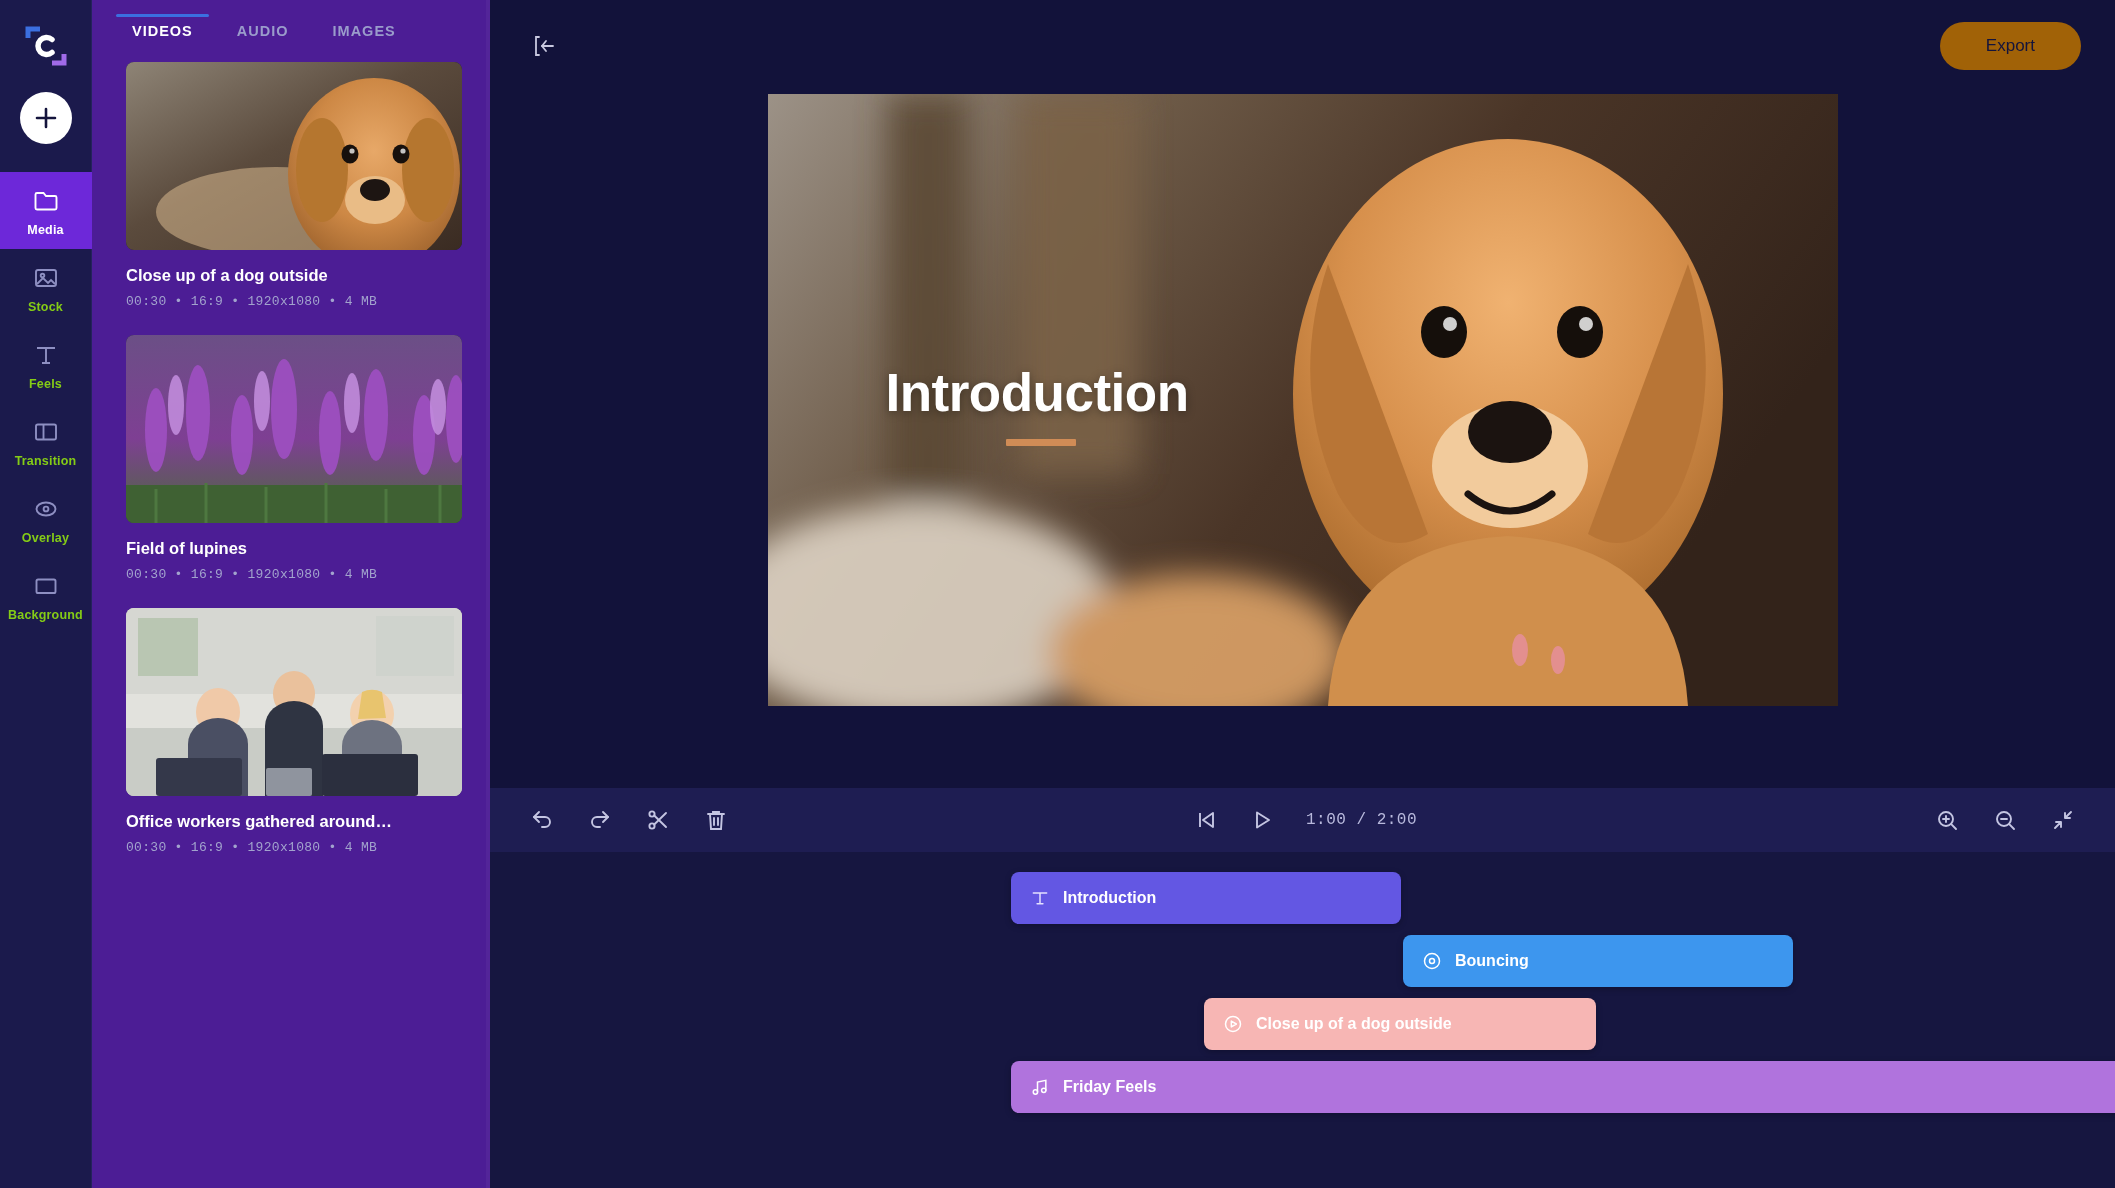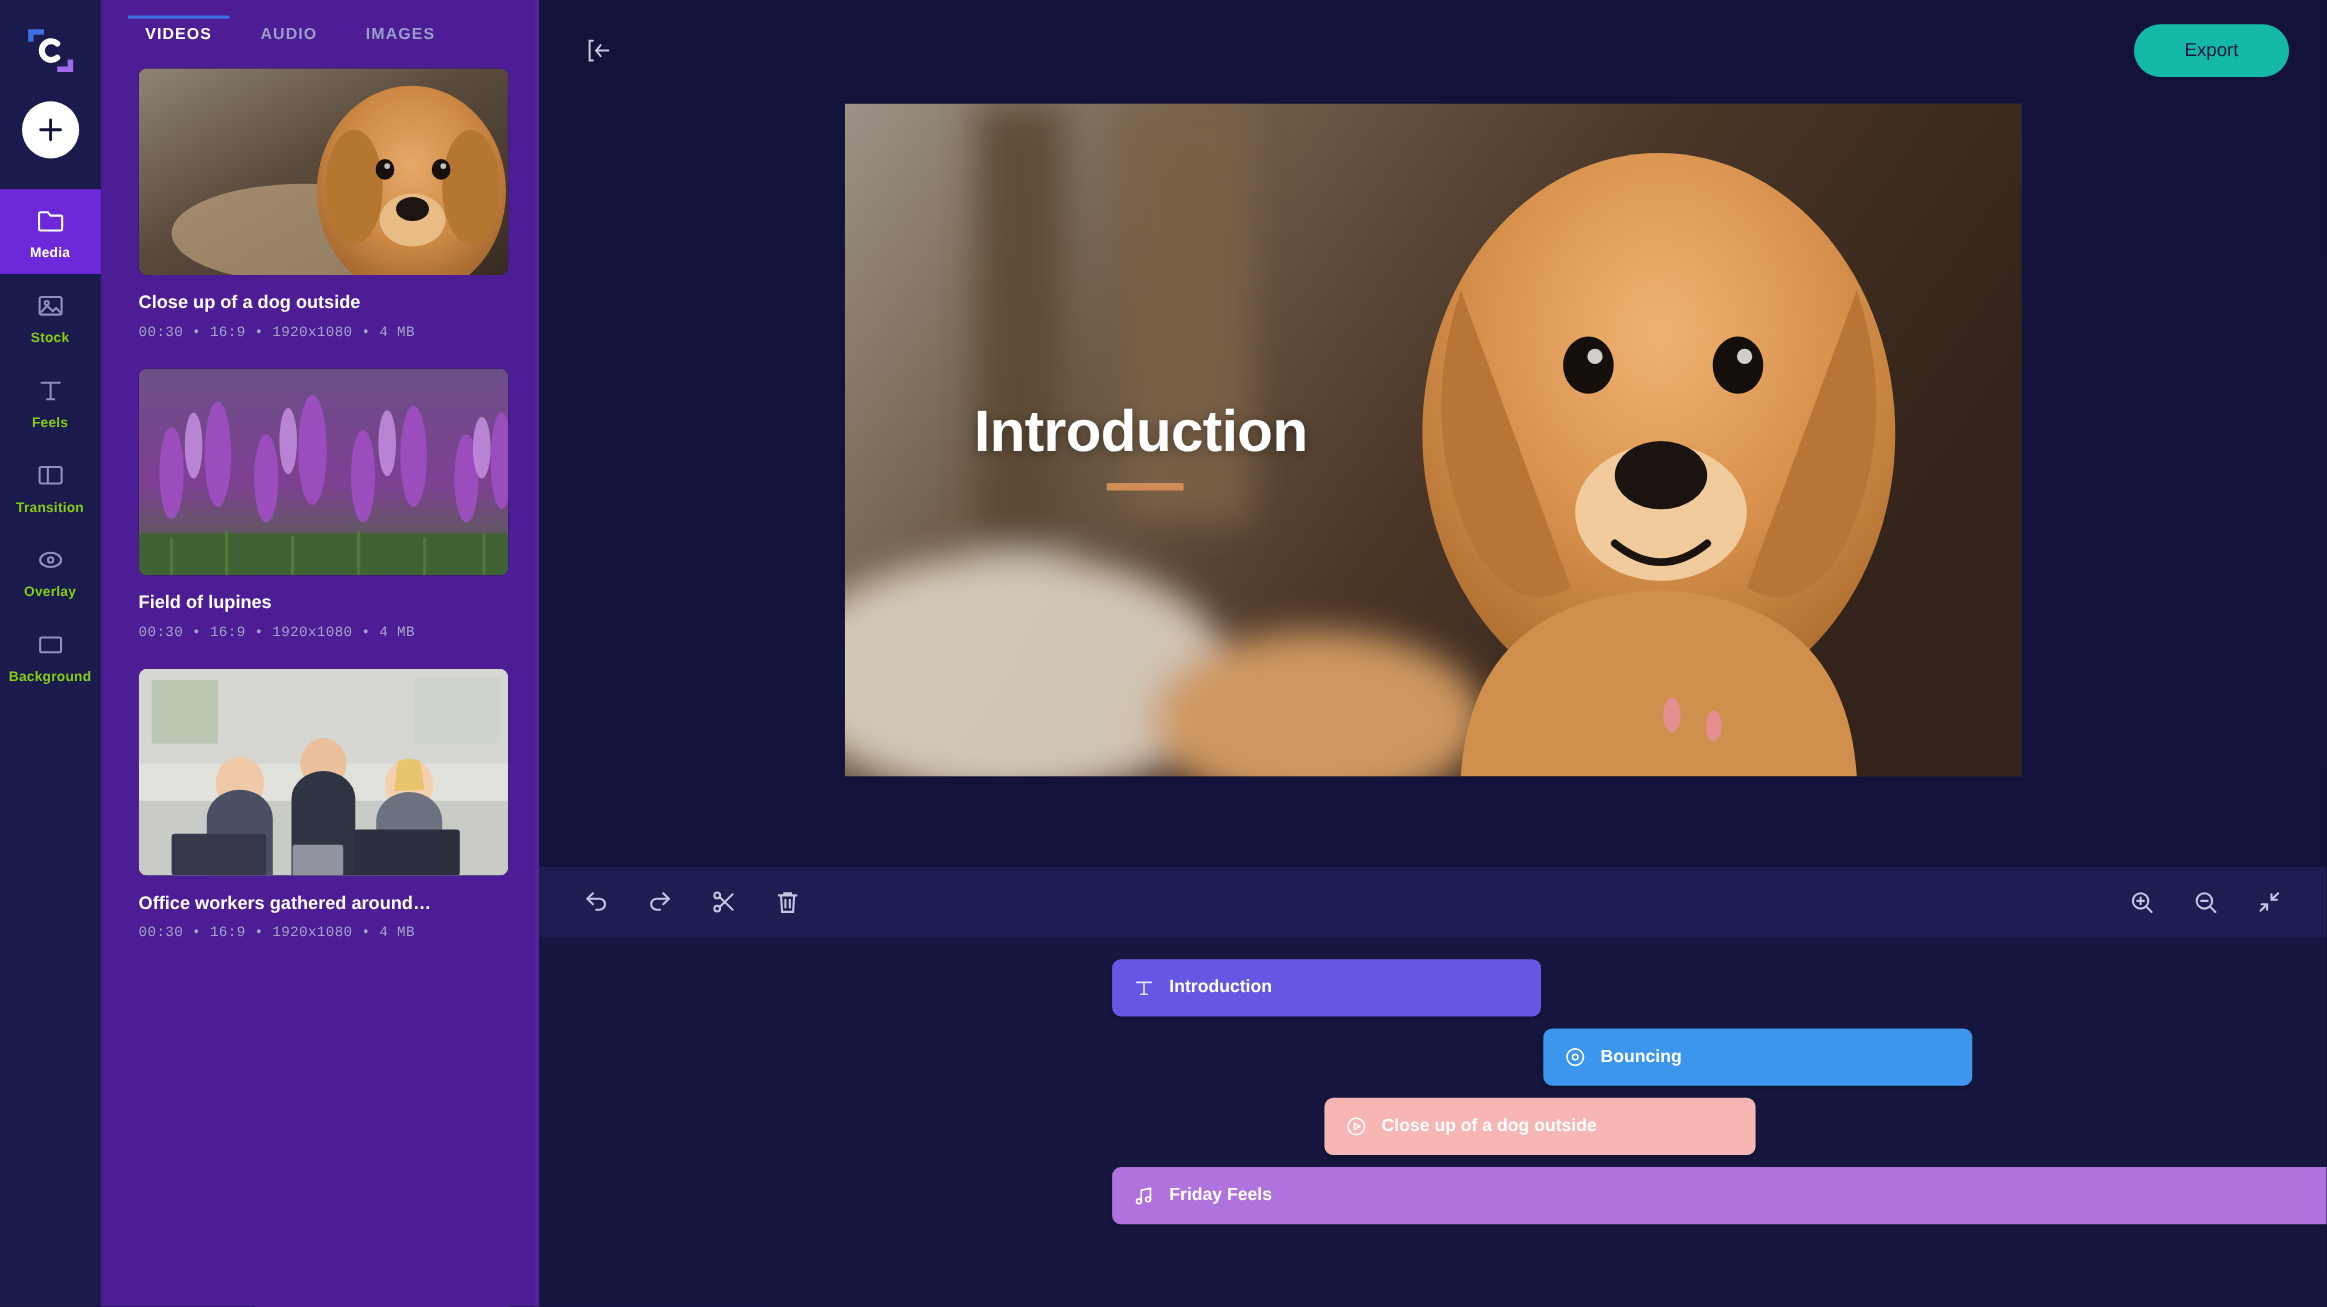--- a/index.html
+++ b/index.html
@@ -83,21 +83,21 @@
     height: 92px; flex: 0 0 92px; display: flex; align-items: center;
     padding: 0 34px; position: relative;
   }
   .collapse-btn { width: 40px; height: 40px; display:flex; align-items:center; justify-content:center; cursor:pointer; }
   .proj-title {
     position: absolute; left: 0; right: 0; text-align: center;
     font-size: 19px; color: #ececf6; font-weight: 400; pointer-events: none;
   }
   .export-btn {
     margin-left: auto; z-index: 2;
-    background: #14b8a6; color: #14143c;
+    background: #a16207; color: #14143c;
     font-size: 17px; font-weight: 500;
     border-radius: 26px; padding: 14px 46px; cursor: pointer;
     border: none;
   }
 
   
   .preview-wrap {
     flex: 1; position: relative; display: flex; align-items: flex-start; justify-content: center;
     padding-top: 2px;
   }
@@ -432,20 +432,38 @@
                 <path d="M8.2 7.5L20 19M8.2 16.5L20 5"></path>
               </svg>
           </div>
           <div class="tl-btn">
             <svg width="24" height="24" viewBox="0 0 24 24" fill="none" stroke="#c4c5e2" stroke-width="1.9" stroke-linecap="round">
                 <path d="M4 6h16M9 6V4h6v2M6 6l1 15h10l1-15M10 10v7M14 10v7"></path>
               </svg>
           </div>
         </div>
 
+        <div class="transport">
+          <div class="tl-btn">
+            <svg width="24" height="24" viewBox="0 0 24 24" fill="none" stroke="#c4c5e2" stroke-width="1.9" stroke-linejoin="round">
+                <path d="M6 5v14"></path>
+                <path d="M19 5L9 12l10 7z"></path>
+              </svg>
+          </div>
+          <div class="tl-btn">
+            <svg width="24" height="24" viewBox="0 0 24 24" fill="none" stroke="#c4c5e2" stroke-width="1.9" stroke-linejoin="round">
+                <path d="M7 4.5l12 7.5-12 7.5z"></path>
+              </svg>
+          </div>
+          <div class="time-readout">
+            <span>1:00</span>
+            <span>/</span>
+            <span>2:00</span>
+          </div>
+        </div>
 
         <div class="zoom-group">
           <div class="tl-btn">
             <svg width="24" height="24" viewBox="0 0 24 24" fill="none" stroke="#c4c5e2" stroke-width="1.9" stroke-linecap="round">
                 <circle cx="11" cy="11" r="7"></circle>
                 <path d="M16.2 16.2L21 21M11 8v6M8 11h6"></path>
               </svg>
           </div>
           <div class="tl-btn">
             <svg width="24" height="24" viewBox="0 0 24 24" fill="none" stroke="#c4c5e2" stroke-width="1.9" stroke-linecap="round">

